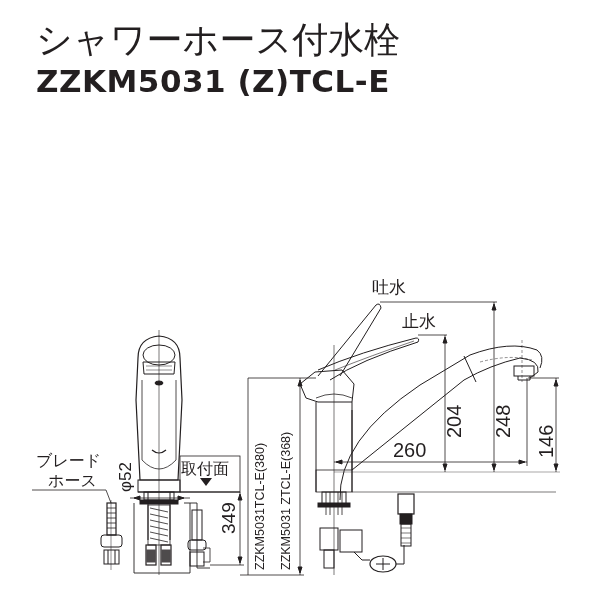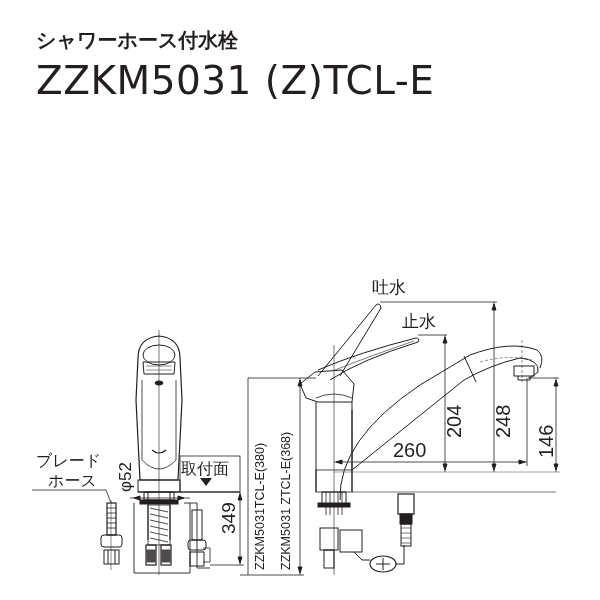--- a/index.html
+++ b/index.html
@@ -1,20 +1,20 @@
 <!DOCTYPE html>
 <html><head>
 <meta charset="utf-8">
 <style>
   html, body { margin: 0; padding: 0; background: #ffffff; }
   body { width: 600px; height: 600px; position: relative; overflow: hidden;
          font-family: "DejaVu Sans", "Liberation Sans", sans-serif; color: #231f20; }
   .title-block { position: absolute; left: 36px; top: 20px; }
-  .title-jp { font-size: 20px; line-height: 40px; letter-spacing: 0px; font-weight: 700; }
-  .title-model { font-size: 39px; line-height: 42px; letter-spacing: 0.5px; font-weight: 400; }
+  .title-jp { font-size: 36px; line-height: 40px; letter-spacing: 0px; font-weight: 400; }
+  .title-model { font-size: 31px; line-height: 42px; letter-spacing: 0.5px; font-weight: 700; }
   svg.drawing { position: absolute; left: 0; top: 0; }
   .dimtext { font-family: "Liberation Sans", "DejaVu Sans", sans-serif; fill: #231f20; }
   .jptext { font-family: "DejaVu Sans", sans-serif; fill: #231f20; }
 </style>
 </head>
 <body>
 
 <div class="title-block">
   <div class="title-jp">シャワーホース付水栓</div>
   <div class="title-model">ZZKM5031 (Z)TCL-E</div>

